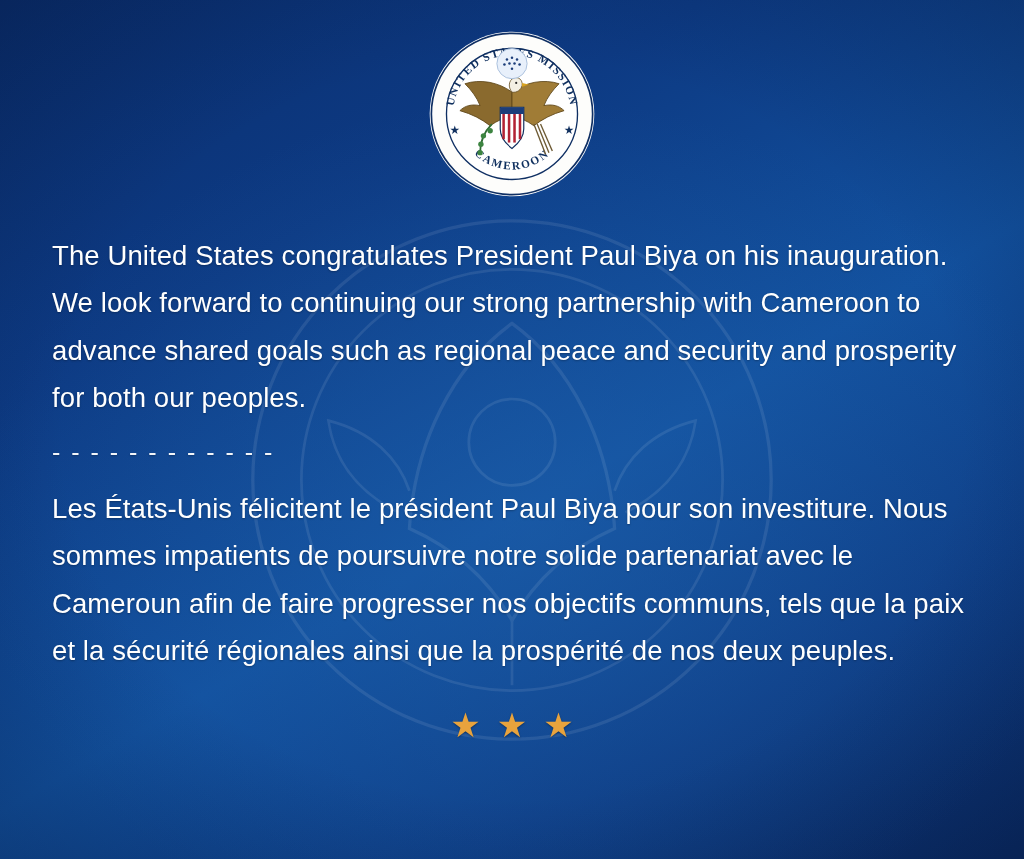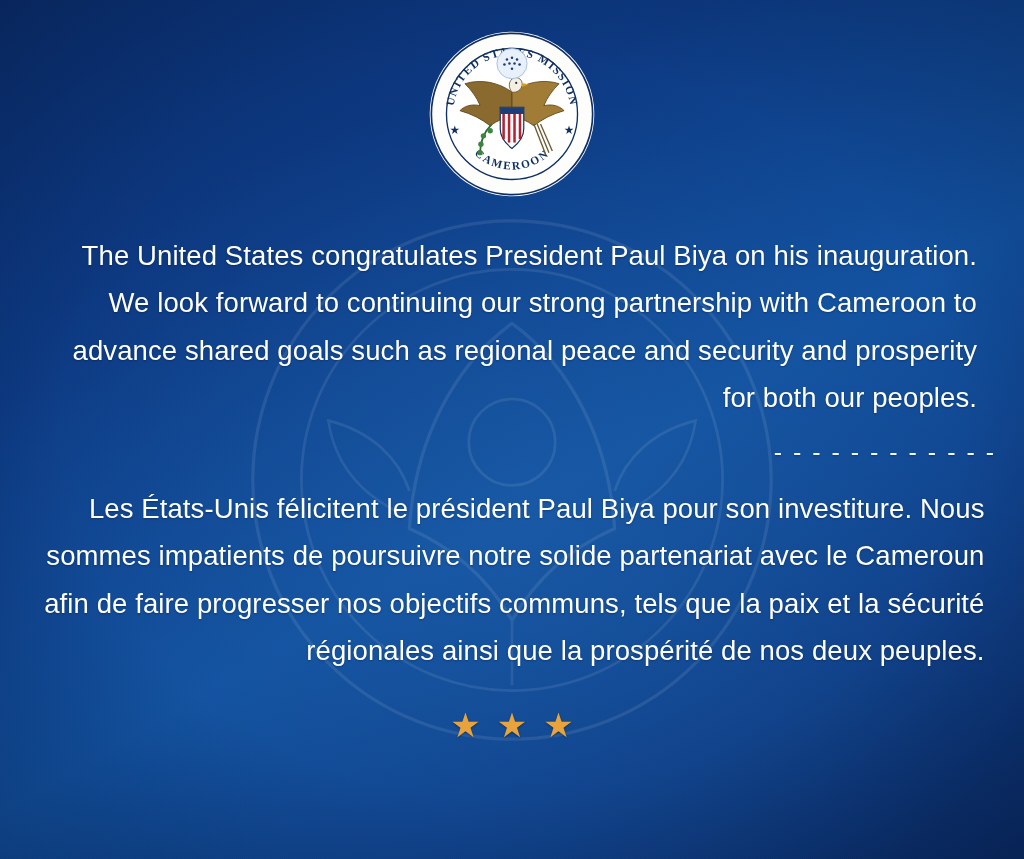--- a/index.html
+++ b/index.html
@@ -51,23 +51,23 @@
     top: 30px;
     transform: translateX(-50%);
     width: 168px;
     height: 168px;
     z-index: 3;
   }
 
   .content {
     position: relative;
     z-index: 4;
-    padding: 0 28px;
+    padding: 0 52px;
     margin-top: 232px;
-    text-align: right;
+    text-align: left;
     color: #ffffff;
   }
 
   .para {
     font-size: 27.5px;
     line-height: 1.72;
     font-weight: 400;
     letter-spacing: 0.1px;
     text-shadow: 0 1px 2px rgba(0,0,0,0.28);
     margin: 0 auto;

